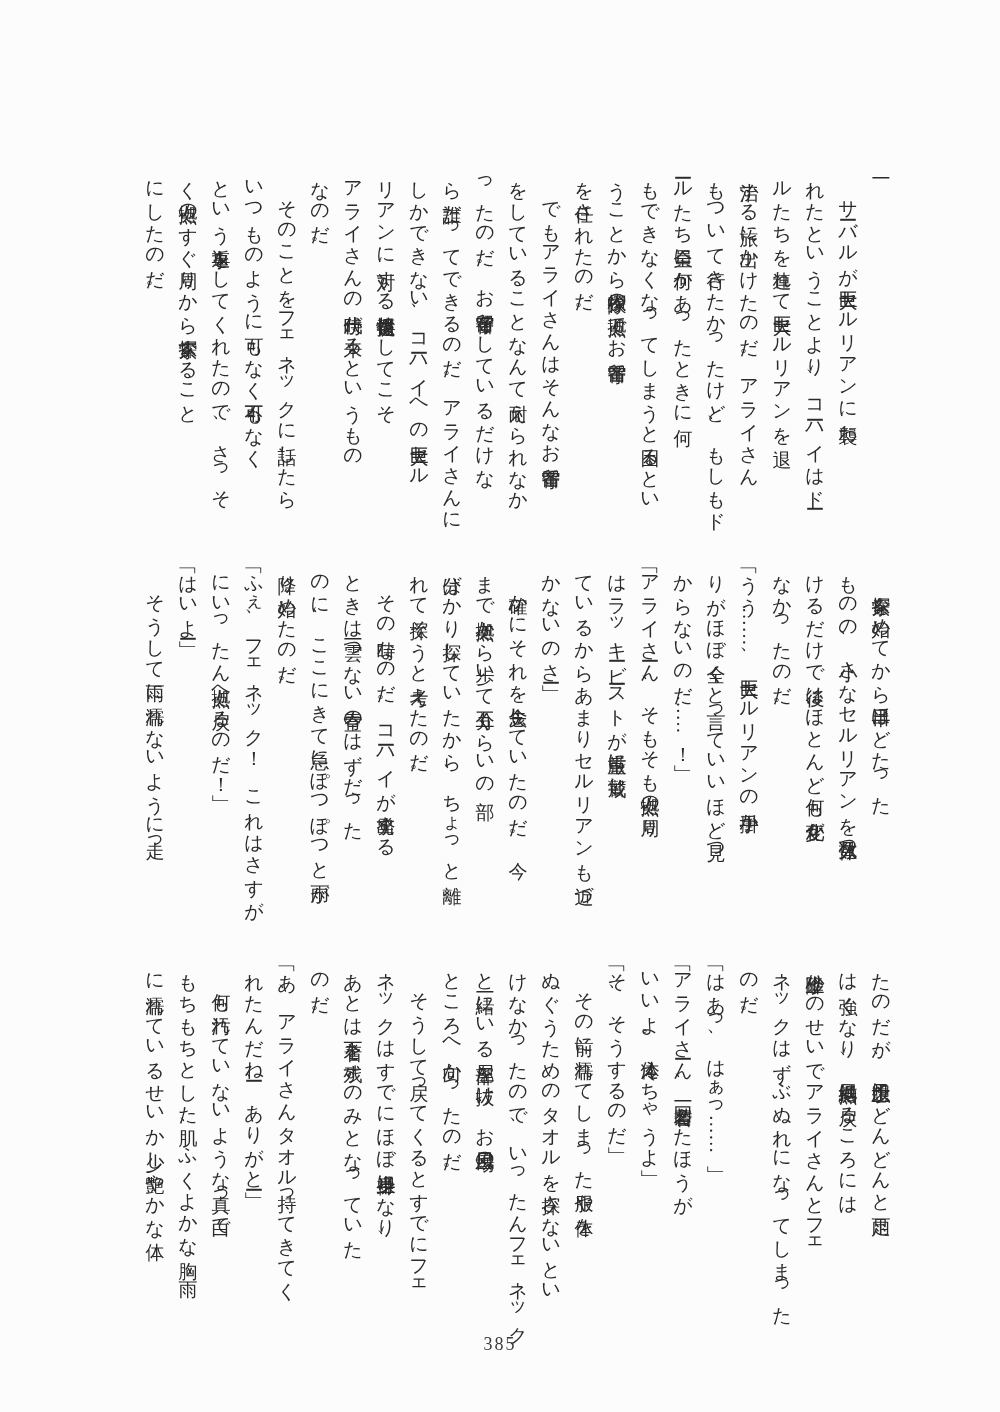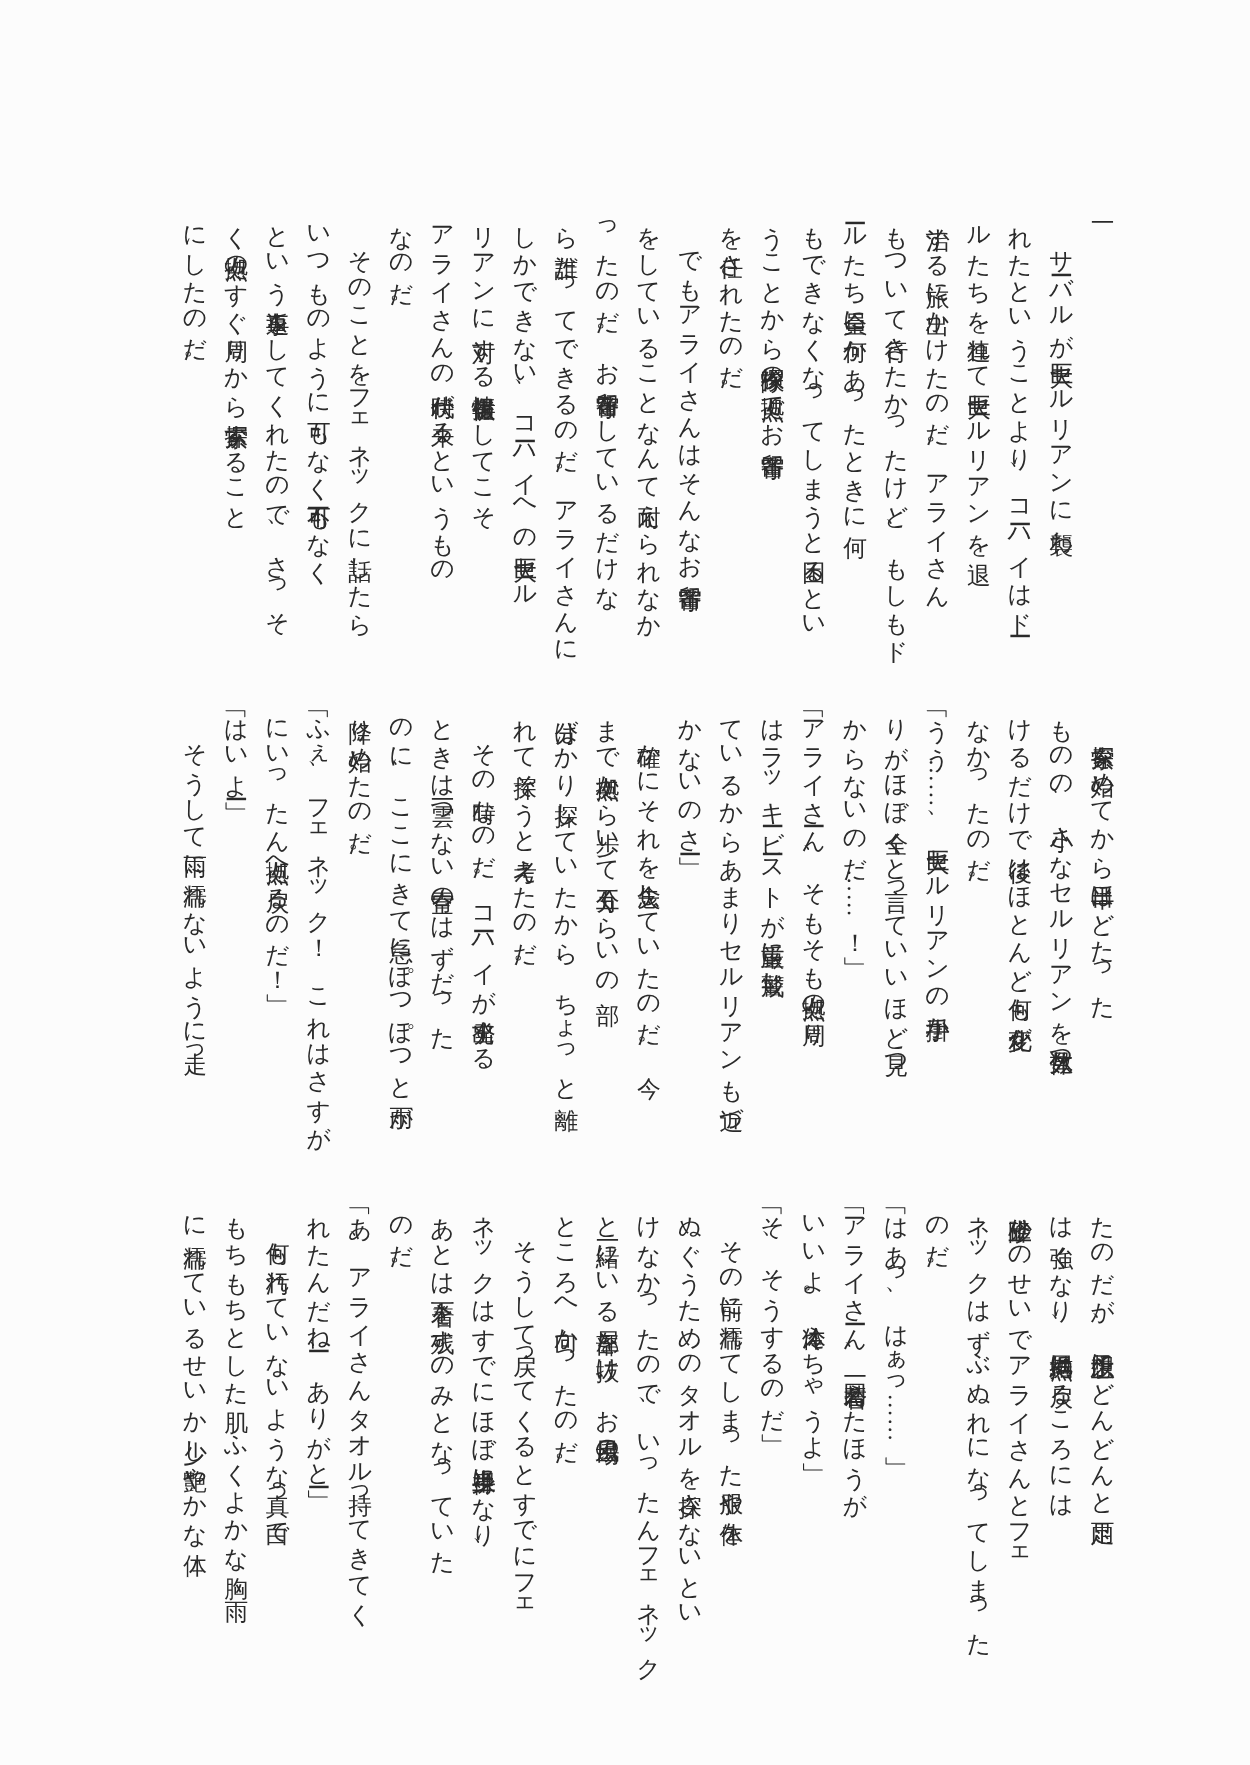--- a/index.html
+++ b/index.html
@@ -119,13 +119,14 @@
       <div class="tcol">　そうして戻ってくるとすでにフェ</div>
       <div class="tcol">ネックはすでにほぼ上半身裸になり、</div>
       <div class="tcol">あとは下着を残すのみとなっていた</div>
       <div class="tcol">のだ。</div>
       <div class="tcol">「あ、アライさんタオル持ってきてく</div>
       <div class="tcol">れたんだねー、ありがとー」</div>
       <div class="tcol">　何も汚れていないような真っ白で</div>
       <div class="tcol">もちもちとした肌、ふくよかな胸、雨</div>
       <div class="tcol">に濡れているせいか少し艶やかな体</div>
     </div>
+  <div class="pagenum">385</div>
 </div>
 
 </body></html>

